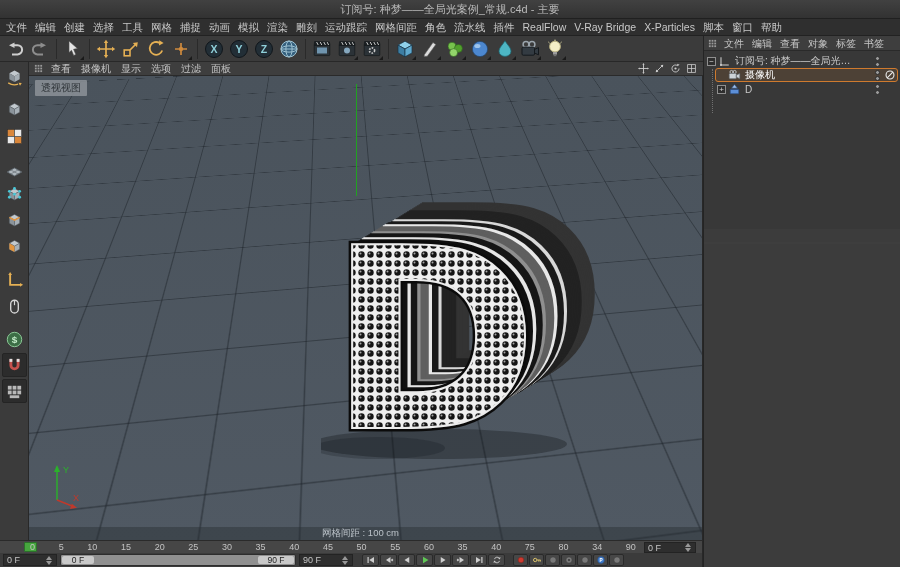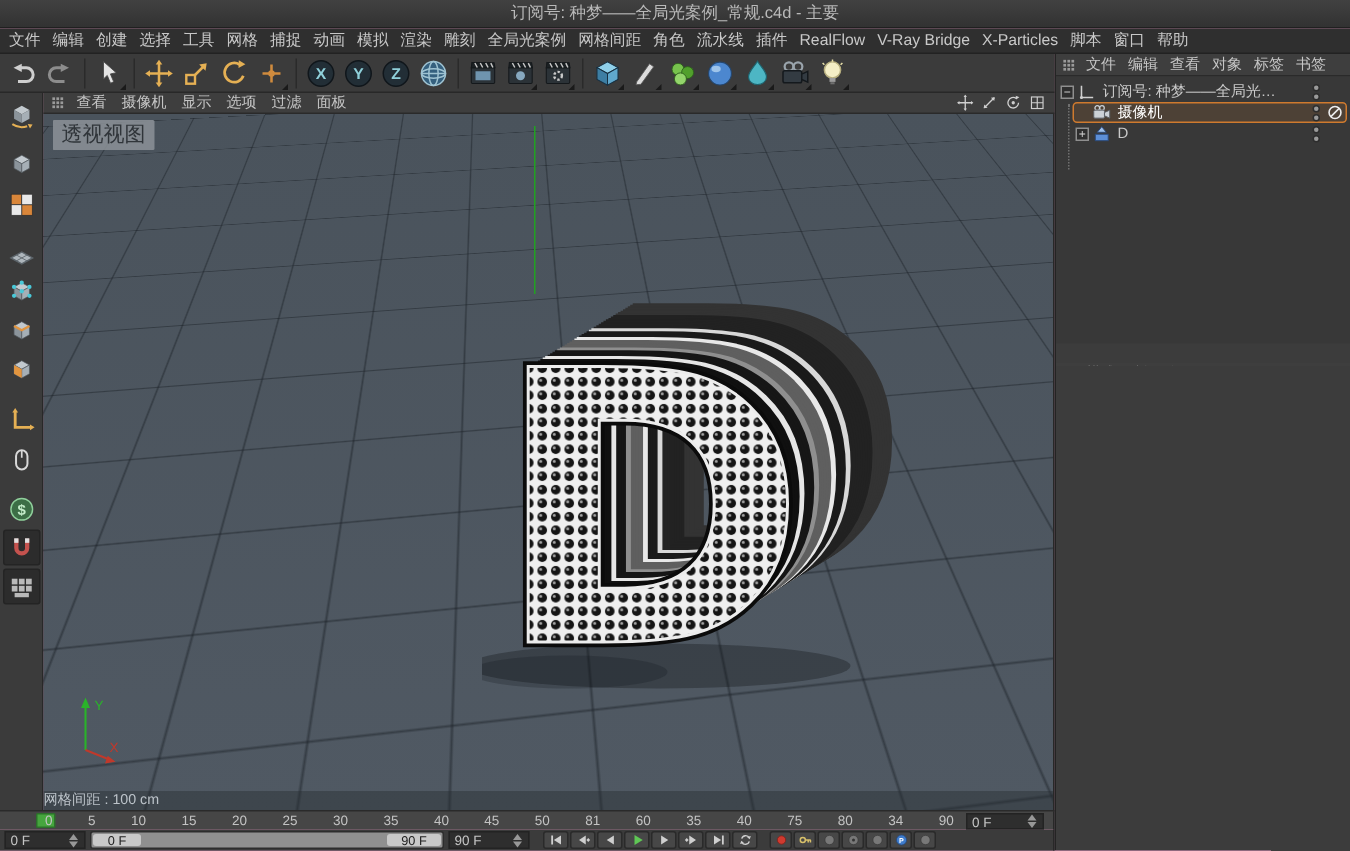--- a/index.html
+++ b/index.html
@@ -1,18 +1,18 @@
 <!DOCTYPE html>
 <html><head>
 <meta charset="utf-8">
 <style>
   *{box-sizing:border-box;margin:0;padding:0}
   html,body{width:900px;height:567px;overflow:hidden}
   body{font-family:"Liberation Sans","DejaVu Sans",sans-serif;background:#2a2a2a}
-  .app{position:relative;width:900px;height:567px;background:#f9a8d4;color:#c6c6c6;font-size:11px;overflow:hidden}
+  .app{position:relative;width:900px;height:567px;background:#22c55e;color:#c6c6c6;font-size:11px;overflow:hidden}
 
   
   .titlebar{position:absolute;left:0;top:0;width:900px;height:19px;background:linear-gradient(#414141,#323232);border-bottom:1px solid #202020;text-align:center;line-height:19px;color:#b9b9b9;font-size:11px}
   .menubar{position:absolute;left:0;top:19px;width:900px;height:17px;background:#2f2f2f;border-bottom:1px solid #222;display:flex;align-items:center;padding:0 2px;white-space:nowrap}
   .menu-item{padding:0 4px;font-size:10.5px;color:#c8c8c8;line-height:17px;cursor:default}
 
   
   .toolbar{position:absolute;left:0;top:36px;width:703px;height:26px;background:#3b3b3b;border-bottom:1px solid #282828;display:flex;align-items:center;padding:0 3px;gap:1px}
   .tb-btn{width:24px;height:24px;min-width:24px;display:flex;align-items:center;justify-content:center;border-radius:2px;position:relative}
   .tb-btn svg{width:20px;height:20px}
@@ -34,25 +34,25 @@
   .vp-nav svg{width:11px;height:11px}
   .grip{width:12px;height:12px;margin-right:2px;display:flex;align-items:center;justify-content:center}
   .grip svg{width:9px;height:9px}
 
   .viewport{position:absolute;left:29px;top:76px;width:674px;height:464px;background:linear-gradient(#4a535c,#505963);overflow:hidden;border-right:1px solid #282828}
   .grid3d{position:absolute;left:-70%;top:-35%;width:260%;height:260%;
     background-image:linear-gradient(rgba(28,34,40,.5) 1px,transparent 1px),linear-gradient(90deg, rgba(28,34,40,.5) 1px,transparent 1px);
     background-size:58px 58px;
     transform:perspective(700px) rotateX(55deg) rotateZ(-7deg);
     transform-origin:50% 22%}
-  .view-label{position:absolute;left:6px;top:4px;background:rgba(140,146,152,.85);color:#30353a;font-size:14px;padding:1px 6px;border-radius:1px}
+  .view-label{position:absolute;left:6px;top:4px;background:rgba(140,146,152,.85);color:#30353a;font-size:10px;padding:1px 6px;border-radius:1px}
   .y-axis-line{position:absolute;left:327px;top:8px;width:1px;height:112px;background:#21a121}
   .model-svg{position:absolute;left:292px;top:66px;width:295px;height:335px}
   .axis-gizmo{position:absolute;left:8px;bottom:28px;width:46px;height:52px}
-  .vp-bottom{position:absolute;left:0;right:0;bottom:0;height:13px;background:rgba(40,46,52,.45);display:flex;align-items:center;justify-content:flex-start;padding-right:10px}
+  .vp-bottom{position:absolute;left:0;right:0;bottom:0;height:13px;background:rgba(40,46,52,.45);display:flex;align-items:center;justify-content:center;padding-right:10px}
   .grid-label{font-size:9.5px;color:#bcc3c9}
 
   
   .ruler{position:absolute;left:0;top:540px;width:703px;height:13px;background:#464646;border-top:1px solid #2a2a2a;border-right:1px solid #282828}
   .ruler-marker{position:absolute;left:24px;top:1px;width:13px;height:10px;background:#46a63e;border:1px solid #2c702b;border-radius:1px}
   .ticks{position:absolute;left:30px;top:0;width:606px;height:13px;display:flex;justify-content:space-between}
   .tick{font-size:9px;color:#c3c3c3;line-height:13px}
   .ruler-field{position:absolute;right:6px;top:1px;width:52px;height:11px;background:#2e2e2e;border:1px solid #232323;color:#c6c6c6;font-size:9px;display:flex;align-items:center;justify-content:space-between;padding:0 3px}
 
   
@@ -106,21 +106,21 @@
       <span class="menu-item">编辑</span>
       <span class="menu-item">创建</span>
       <span class="menu-item">选择</span>
       <span class="menu-item">工具</span>
       <span class="menu-item">网格</span>
       <span class="menu-item">捕捉</span>
       <span class="menu-item">动画</span>
       <span class="menu-item">模拟</span>
       <span class="menu-item">渲染</span>
       <span class="menu-item">雕刻</span>
-      <span class="menu-item">全局光案例</span>
+      <span class="menu-item">运动跟踪</span>
       <span class="menu-item">网格间距</span>
       <span class="menu-item">角色</span>
       <span class="menu-item">流水线</span>
       <span class="menu-item">插件</span>
       <span class="menu-item">RealFlow</span>
       <span class="menu-item">V-Ray Bridge</span>
       <span class="menu-item">X-Particles</span>
       <span class="menu-item">脚本</span>
       <span class="menu-item">窗口</span>
       <span class="menu-item">帮助</span>
@@ -541,21 +541,21 @@
         <span class="tick">5</span>
         <span class="tick">10</span>
         <span class="tick">15</span>
         <span class="tick">20</span>
         <span class="tick">25</span>
         <span class="tick">30</span>
         <span class="tick">35</span>
         <span class="tick">40</span>
         <span class="tick">45</span>
         <span class="tick">50</span>
-        <span class="tick">81</span>
+        <span class="tick">55</span>
         <span class="tick">60</span>
         <span class="tick">35</span>
         <span class="tick">40</span>
         <span class="tick">75</span>
         <span class="tick">80</span>
         <span class="tick">34</span>
         <span class="tick">90</span>
       </div>
     <div class="ruler-field">
       <span>0 F</span>

